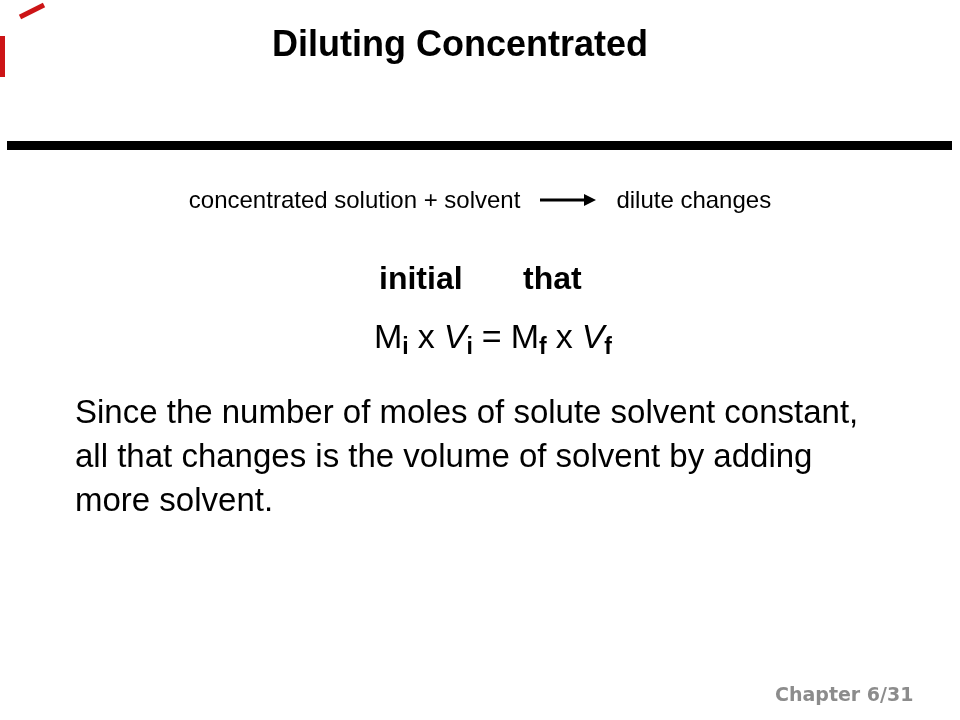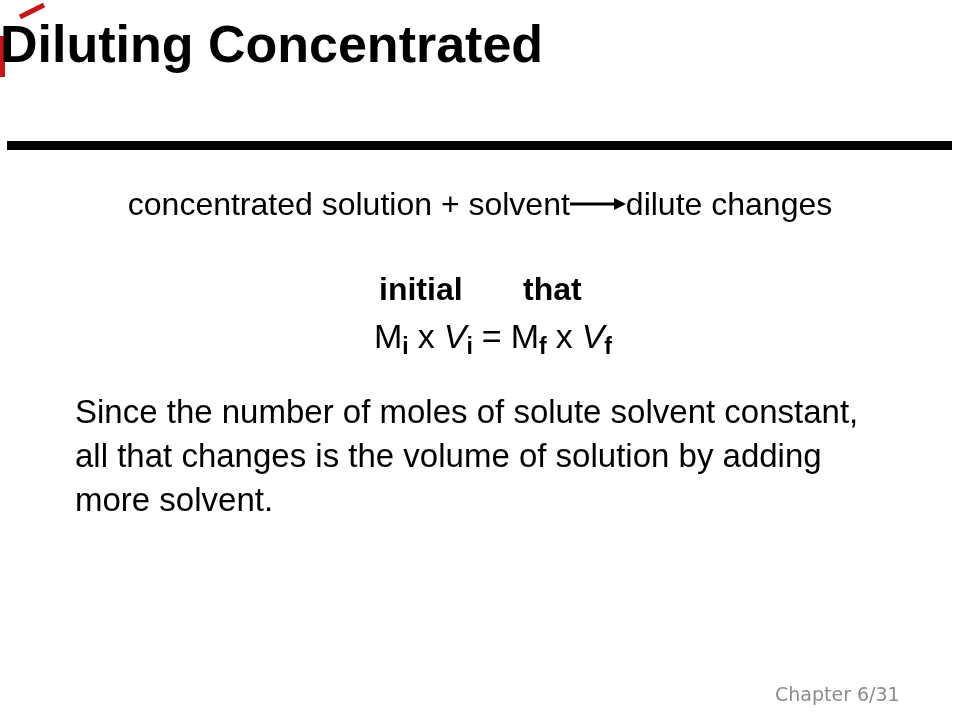--- a/index.html
+++ b/index.html
@@ -14,39 +14,40 @@
   }
   .abs { position: absolute; }
 
   
   .red-diag { left: 17px; top: 2px; width: 30px; height: 18px; }
   .red-bar  { left: 0px; top: 36px; width: 5px; height: 41px; background: #cc1416; }
 
   
   .title {
     left: 0; top: 13px; width: 920px;
-    font-size: 52px; font-weight: bold; line-height: 62px;
+    text-align: center;
+    font-size: 36px; font-weight: bold; line-height: 62px;
     letter-spacing: 0px;
   }
 
   
   .rule { left: 7px; top: 141px; width: 945px; height: 9px; background: #000000; }
 
   
   .reaction {
     left: 0; top: 188px; width: 960px;
     display: flex; justify-content: center; align-items: center;
-    gap: 0;
-    font-size: 32px; line-height: 1;
+    gap: 20px;
+    font-size: 24px; line-height: 1;
   }
   .reaction .txt { line-height: 1; }
   .arrow-svg { display: block; }
 
   
-  .lbl { font-size: 32px; font-weight: bold; line-height: 1; margin-top: 11px; }
+  .lbl { font-size: 32px; font-weight: bold; line-height: 1; }
   .lbl-initial { left: 379px; top: 262px; }
   .lbl-final   { left: 523px; top: 262px; }
 
   
   .equation { left: 374px; top: 303px; font-size: 34px; line-height: 1; white-space: nowrap; margin-top: 16px; }
   .equation .op { margin: 0 9px; }
   .equation .var-it { font-style: italic; }
   .equation sub {
     font-size: 23px; font-weight: bold; font-style: normal;
     vertical-align: baseline; position: relative; top: 0.24em;
@@ -58,20 +59,21 @@
     left: 75px; top: 390px; width: 810px;
     font-size: 33px; line-height: 44px;
   }
 
   
   .footer {
     left: 775px; top: 683px;
     font-family: "DejaVu Sans", sans-serif;
     font-size: 19px; line-height: 1.2;
     color: #8c8c8c;
+    font-weight: bold;
   }
 </style>
 </head>
 <body>
 
 <svg class="abs red-diag" width="30" height="18" viewBox="0 0 30 18" aria-hidden="true">
   <line x1="3" y1="15" x2="27" y2="3" stroke="#cc1416" stroke-width="5"></line>
 </svg>
 <div class="abs red-bar"></div>
 
@@ -90,17 +92,17 @@
   <span class="txt">dilute changes</span>
 </div>
 
 <div class="abs lbl lbl-initial">initial</div>
 <div class="abs lbl lbl-final">that</div>
 
 <div class="abs equation"><span>M</span><sub>i</sub><span class="op">x</span><span class="var-it">V</span><sub>i</sub><span class="op">=</span><span>M</span><sub>f</sub><span class="op">x</span><span class="var-it">V</span><sub>f</sub></div>
 
 <div class="abs paragraph">
   <div>Since the number of moles of solute solvent constant,</div>
-  <div>all that changes is the volume of solution by adding</div>
+  <div>all that changes is the volume of solvent by adding</div>
   <div>more solvent.</div>
 </div>
 
 <div class="abs footer">Chapter 6/31</div>
 
 </body></html>

